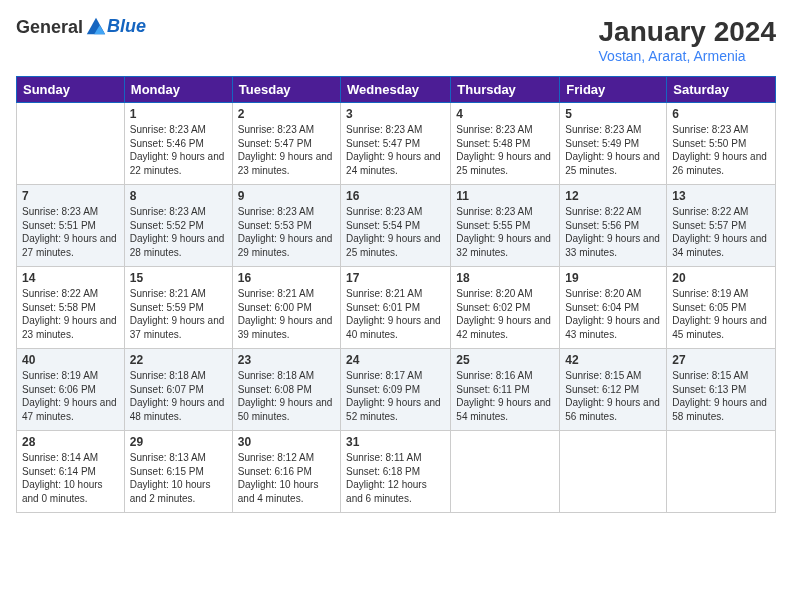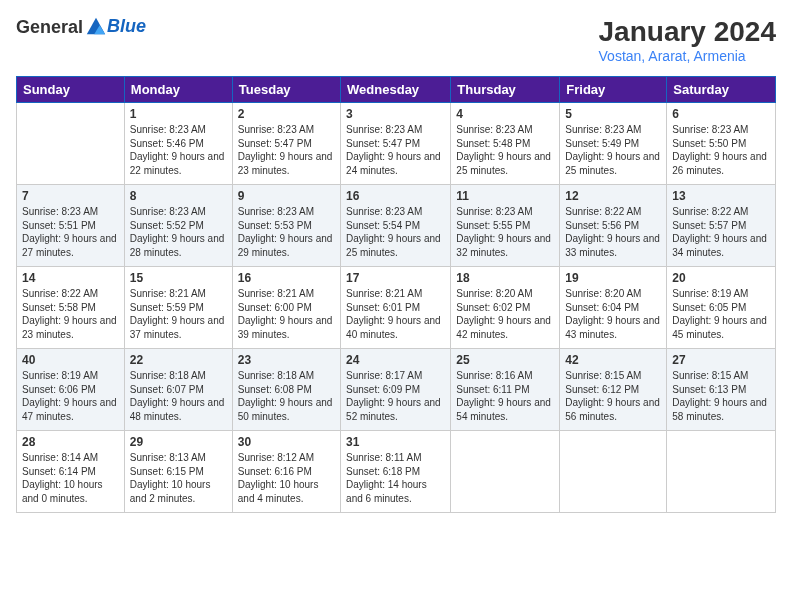--- a/index.html
+++ b/index.html
@@ -261,21 +261,21 @@
           <td>
             <span class="day-num">29</span>
             <div class="day-info"><span>Sunrise: 8:13 AM</span><br><span>Sunset: 6:15 PM</span><br><span>Daylight: 10 hours and 2 minutes.</span></div>
           </td>
           <td>
             <span class="day-num">30</span>
             <div class="day-info"><span>Sunrise: 8:12 AM</span><br><span>Sunset: 6:16 PM</span><br><span>Daylight: 10 hours and 4 minutes.</span></div>
           </td>
           <td>
             <span class="day-num">31</span>
-            <div class="day-info"><span>Sunrise: 8:11 AM</span><br><span>Sunset: 6:18 PM</span><br><span>Daylight: 14 hours and 6 minutes.</span></div>
+            <div class="day-info"><span>Sunrise: 8:11 AM</span><br><span>Sunset: 6:18 PM</span><br><span>Daylight: 12 hours and 6 minutes.</span></div>
           </td>
           <td class="empty-cell"></td>
           <td class="empty-cell"></td>
           <td class="empty-cell"></td>
         </tr>
       </tbody>
   </table>
 </div>
 
 </body></html>

